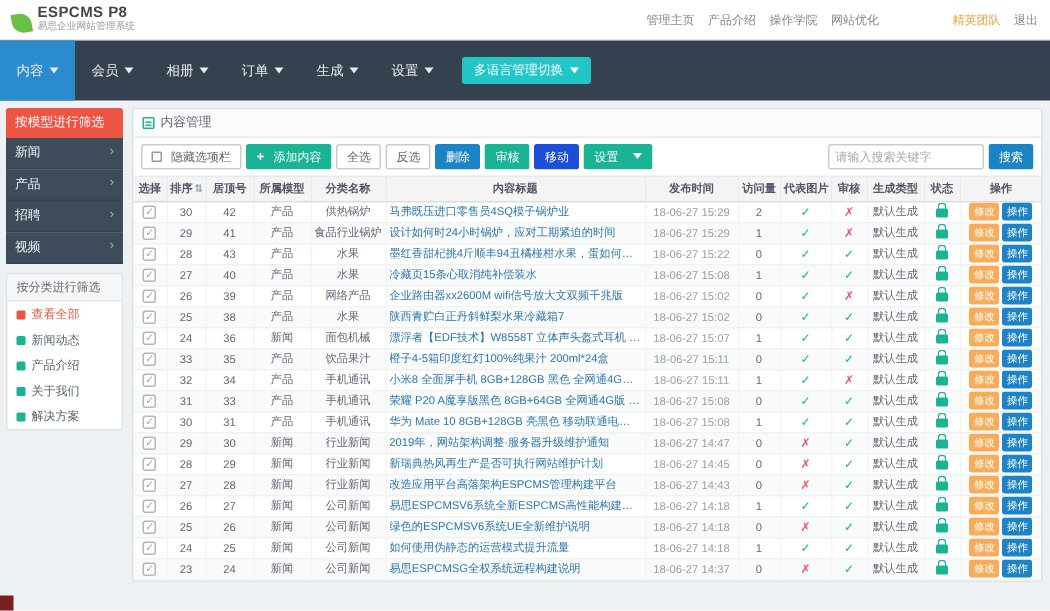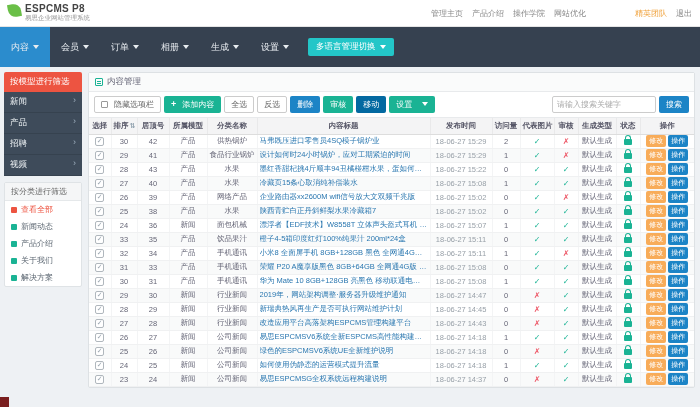--- a/index.html
+++ b/index.html
@@ -1,21 +1,21 @@
 <!DOCTYPE html>
 <html><head>
 <meta charset="utf-8">
 <style>
   * { margin:0; padding:0; box-sizing:border-box; }
   html,body { width:700px; height:407px; overflow:hidden; }
   body { font-family:"Liberation Sans","DejaVu Sans",sans-serif; font-size:9px; background:#eef1f4; color:#555; }
 
   
   .topbar { height:27px; background:#fff; display:flex; align-items:center; padding:0 8px; border-bottom:1px solid #e5e5e5; }
-  .logo { display:flex; align-items:flex-start; gap:4px; }
+  .logo { display:flex; align-items:flex-end; gap:4px; }
   .logo-mark { width:13px; height:13px; background:#6abf47; border-radius:0 60% 0 60%; transform:rotate(-10deg); }
   .logo-text { display:flex; flex-direction:column; line-height:1.05; }
   .logo-title { font-size:10px; font-weight:bold; color:#444; letter-spacing:.3px; }
   .logo-sub { font-size:6.5px; color:#999; }
   .top-links { margin-left:auto; display:flex; gap:9px; font-size:8px; color:#888; }
   .top-link { cursor:pointer; }
   .top-link.accent { color:#f0a23c;padding-left:40px; }
 
   
   .mainnav { height:40px; background:#364150; display:flex; align-items:center; padding-right:6px; }
@@ -43,21 +43,21 @@
   .panel { background:#fff; border:1px solid #dde1e4; border-radius:2px; }
   .breadcrumb { display:flex; align-items:center; gap:4px; background:#fafbfb; border-bottom:1px solid #e8eaec; padding:3px 6px; font-size:8.5px; color:#667; }
   .bc-icon { width:8px; height:8px; border:1.2px solid #1ab394; border-radius:1px; position:relative; }
   .bc-icon:after { content:""; position:absolute; left:1px; top:2px; width:4px; height:1px; background:#1ab394; box-shadow:0 2px 0 #1ab394; }
 
   .toolbar { display:flex; align-items:center; gap:3px; padding:4px 5px; border-bottom:1px solid #e8eaec; }
   .btn { display:inline-flex; align-items:center; gap:6px; font-size:8px; padding:2.5px 6px; border-radius:2px; border:1px solid transparent; cursor:pointer; font-family:inherit; line-height:1.2; }
   .btn-default { background:#fff; border-color:#ccc; color:#666; }
   .btn-green  { background:#1ab394; color:#fff; }
   .btn-blue   { background:#1c84c6; color:#fff; }
-  .btn-orange { background:#0369a1; color:#fff; }
+  .btn-orange { background:#1d4ed8; color:#fff; }
   .ico-sq { width:7px; height:7px; border:1px solid #999; border-radius:1px; display:inline-block; }
   .plus { font-weight:bold; font-size:9px; line-height:1; }
   .search { margin-left:auto; display:flex; gap:3px; }
   .search input { width:104px; font-size:8px; padding:2.5px 4px; border:1px solid #ccc; border-radius:2px; color:#555; font-family:inherit; }
   .search input::placeholder { color:#aaa; }
 
   
   table { width:100%; border-collapse:collapse; table-layout:fixed; }
   th { background:#f4f4f5; font-size:7.5px; color:#556; font-weight:bold; padding:3px 2px; border-bottom:1px solid #ddd; border-right:1px solid #e9e9ea; white-space:nowrap; overflow:hidden; }
   th:last-child { border-right:none; }
@@ -112,25 +112,25 @@
     <div class="nav-items">
         <div class="nav-item active">
           <span>内容</span>
           <span class="caret"></span>
         </div>
         <div class="nav-item">
           <span>会员</span>
           <span class="caret"></span>
         </div>
         <div class="nav-item">
+          <span>相册</span>
+          <span class="caret"></span>
+        </div>
+        <div class="nav-item">
           <span>订单</span>
-          <span class="caret"></span>
-        </div>
-        <div class="nav-item">
-          <span>相册</span>
           <span class="caret"></span>
         </div>
         <div class="nav-item">
           <span>生成</span>
           <span class="caret"></span>
         </div>
         <div class="nav-item">
           <span>设置</span>
           <span class="caret"></span>
         </div>

